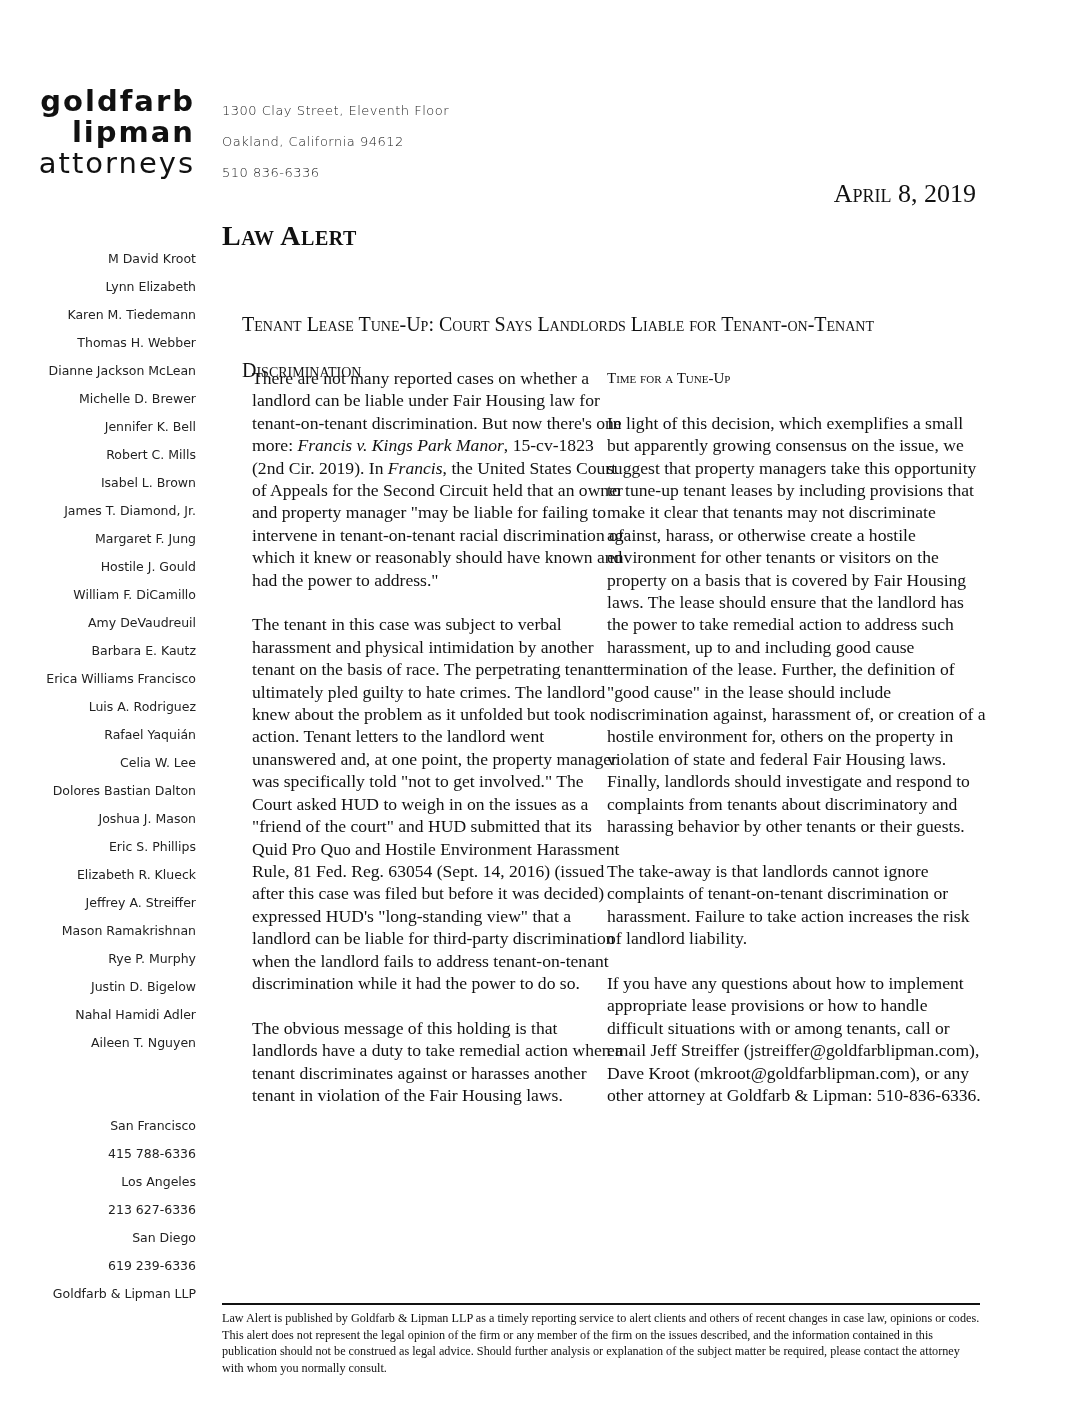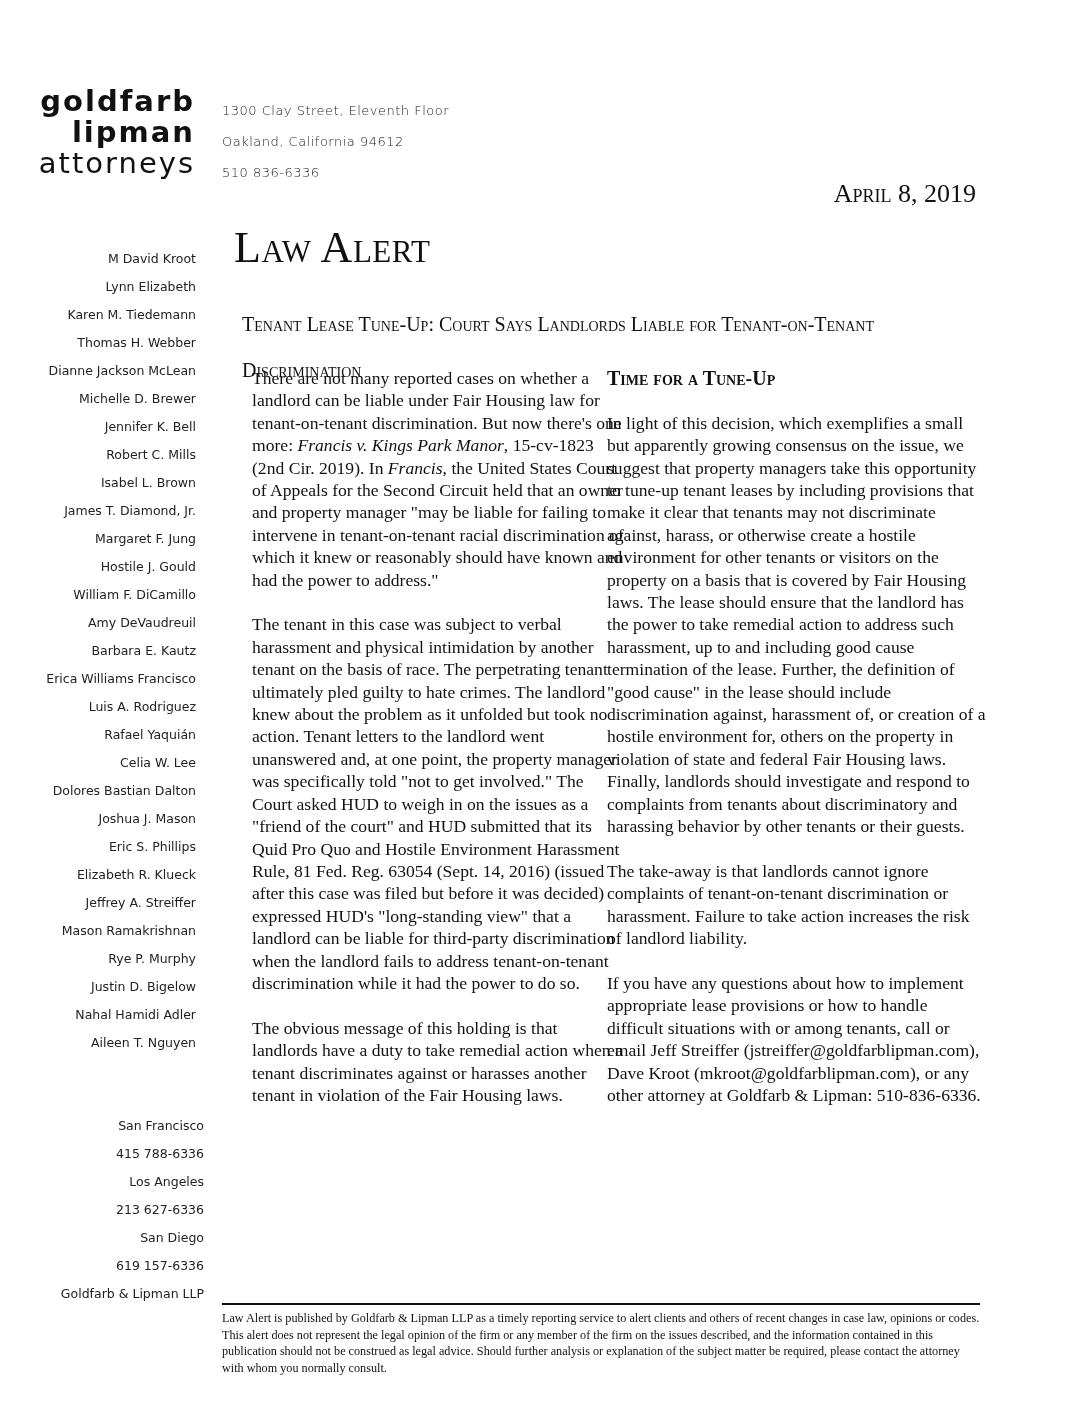--- a/index.html
+++ b/index.html
@@ -9,37 +9,37 @@
   .logo { position: absolute; left: 30px; top: 86px; width: 165px; text-align: right; line-height: 31px; }
   .logo .l1, .logo .l2 { font-family: "DejaVu Sans", sans-serif; font-weight: bold; font-size: 29px; letter-spacing: 2px; color: #111; display:block; }
   .logo .l3 { font-family: "DejaVu Sans", sans-serif; font-weight: normal; font-size: 29px; letter-spacing: 2px; color: #111; display:block; }
 
   
   .address { position: absolute; left: 222px; top: 95px; font-size: 13px; color: #222; line-height: 31px; font-family: "DejaVu Sans", sans-serif; font-weight: 300; }
   .address div { letter-spacing: 0.5px; }
 
   .date { position: absolute; right: 112px; top: 179px; font-family: "Liberation Serif", serif; font-size: 26px; font-variant: small-caps; }
 
-  .law-alert { position: absolute; left: 222px; top: 210px; font-family: "Liberation Serif", serif; font-size: 44px; font-variant: small-caps; letter-spacing: 0.5px; margin: 12px; font-weight: normal; line-height: 52px; }
+  .law-alert { position: absolute; left: 222px; top: 210px; font-family: "Liberation Serif", serif; font-size: 28px; font-variant: small-caps; letter-spacing: 0.5px; margin: 0; font-weight: bold; line-height: 52px; }
 
   .headline { position: absolute; left: 226px; top: 285px; width: 720px; font-family: "Liberation Serif", serif; font-size: 20px; font-variant: small-caps; line-height: 46px; font-weight: normal; margin: 16px; }
 
   
   .attorneys { position: absolute; left: 0; top: 245px; width: 196px; text-align: right; font-family: "DejaVu Sans", sans-serif; font-size: 12.5px; color: #222; }
   .attorneys div { height: 28px; line-height: 28px; white-space: nowrap; }
 
-  .offices { position: absolute; left: 8px; top: 1112px; width: 196px; text-align: right; font-family: "DejaVu Sans", sans-serif; font-size: 12.5px; color: #222; }
+  .offices { position: absolute; left: 0; top: 1112px; width: 196px; text-align: right; font-family: "DejaVu Sans", sans-serif; font-size: 12.5px; color: #222; }
   .offices div { height: 28px; line-height: 28px; white-space: nowrap; }
 
   
   .col { position: absolute; font-family: "Liberation Serif", serif; font-size: 17.6px; line-height: 22.4px; color: #111; }
   .col-left { left: 222px; top: 367px; width: 375px; margin-left: 30px; }
   .col-right { left: 607px; top: 367px; width: 380px; }
   .col p { margin: 0 0 22.4px 0; }
-  .col .section-head { font-weight: bold; font-variant: small-caps; font-size: 20px; margin: 0 0 22.4px 0; height: 22.4px; line-height: 22.4px; }
+  .col .section-head { font-weight: normal; font-variant: small-caps; font-size: 15px; margin: 0 0 22.4px 0; height: 22.4px; line-height: 22.4px; }
 
   .footer-rule { position: absolute; left: 222px; top: 1303px; width: 758px; height: 2px; background: #111; }
   .disclaimer { position: absolute; left: 222px; top: 1310px; width: 760px; font-family: "Liberation Serif", serif; font-size: 12.2px; line-height: 16.5px; color: #111; }
 </style>
 </head>
 <body>
 
 <div class="logo">
   <span class="l1">goldfarb</span>
   <span class="l2">lipman</span>
@@ -89,21 +89,21 @@
     <div>Nahal Hamidi Adler</div>
     <div>Aileen T. Nguyen</div>
   </div>
 
 <div class="offices" id="office-list">
     <div>San Francisco</div>
     <div>415 788-6336</div>
     <div>Los Angeles</div>
     <div>213 627-6336</div>
     <div>San Diego</div>
-    <div>619 157-6336</div>
+    <div>619 239-6336</div>
     <div>Goldfarb &amp; Lipman LLP</div>
   </div>
 
 <div class="col col-left">
   <p><span>There are not many reported cases on whether a landlord can be liable under Fair Housing law for tenant-on-tenant discrimination.  But now there's one more: </span><i>Francis v. Kings Park Manor</i><span>, 15-cv-1823 (2nd Cir. 2019).  In </span><i>Francis</i><span>, the United States Court of Appeals for the Second Circuit held that an owner and property manager "may be liable for failing to intervene in tenant-on-tenant racial discrimination of which it knew or reasonably should have known and had the power to address."</span></p>
   <p>The tenant in this case was subject to verbal harassment and physical intimidation by another tenant on the basis of race.  The perpetrating tenant ultimately pled guilty to hate crimes.  The landlord knew about the problem as it unfolded but took no action.  Tenant letters to the landlord went unanswered and, at one point, the property manager was specifically told "not to get involved."  The Court asked HUD to weigh in on the issues as a "friend of the court" and HUD submitted that its Quid Pro Quo and Hostile Environment Harassment Rule, 81 Fed. Reg. 63054 (Sept. 14, 2016) (issued after this case was filed but before it was decided) expressed HUD's "long-standing view" that a landlord can be liable for third-party discrimination when the landlord fails to address tenant-on-tenant discrimination while it had the power to do so.</p>
   <p>The obvious message of this holding is that landlords have a duty to take remedial action when a tenant discriminates against or harasses another tenant in violation of the Fair Housing laws.</p>
 </div>
 
 <div class="col col-right">

